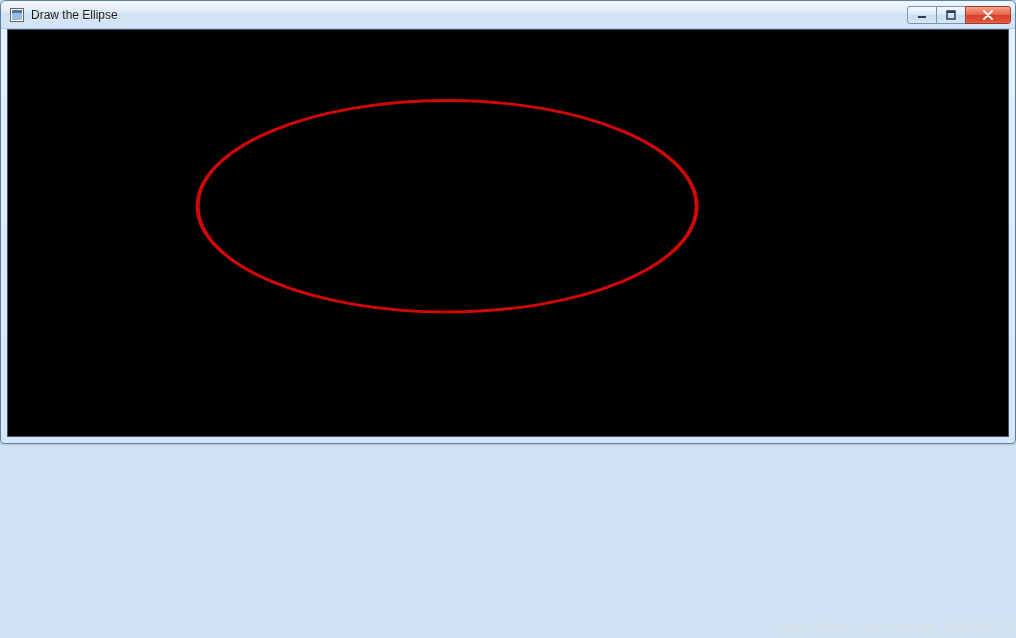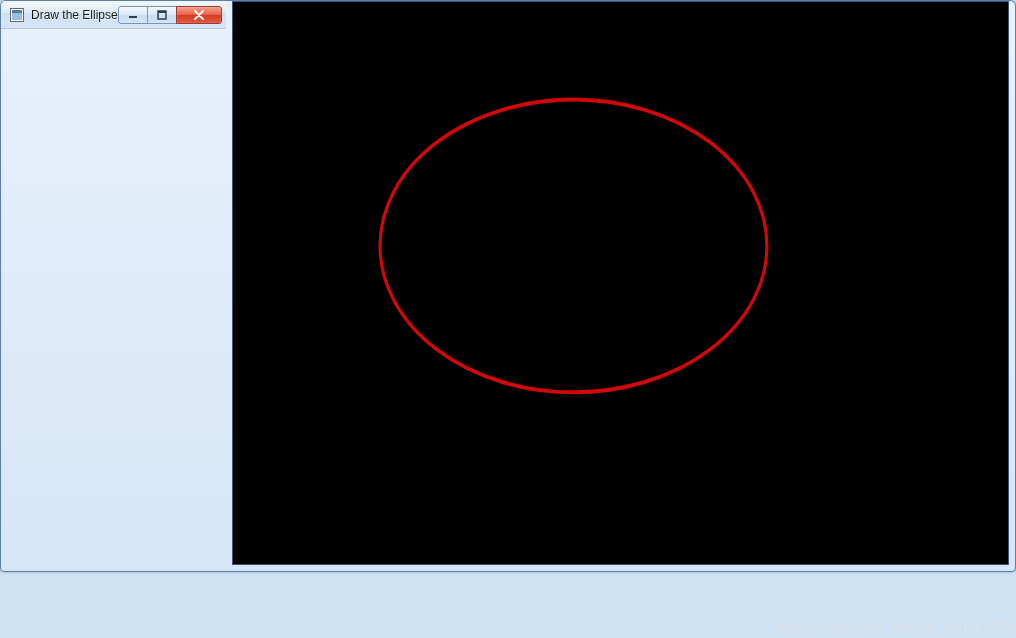--- a/index.html
+++ b/index.html
@@ -11,27 +11,27 @@
       width: 1016px;
       height: 638px;
       background: #cfe3f5;
       font-family: "Segoe UI", Tahoma, sans-serif;
       font-size: 12px;
       overflow: hidden;
       position: relative;
     }
     .window {
       width: 1016px;
-      height: 572px;
+      height: 444px;
       background: linear-gradient(to bottom, #e8f1fb 0%, #d6e6f7 100%);
       border: 1px solid #5a7fa8;
       border-radius: 6px 6px 4px 4px;
       box-shadow: 0 0 3px rgba(0,0,0,0.3);
       display: flex;
-      flex-direction: row;
+      flex-direction: column;
       overflow: hidden;
     }
     .titlebar {
       height: 28px;
       display: flex;
       align-items: center;
       padding: 0 4px 0 8px;
       background: linear-gradient(to bottom, #f2f7fc 0%, #dfeaf7 45%, #d0e1f3 46%, #d6e6f7 100%);
       border-bottom: 1px solid #b6c9e0;
     }

